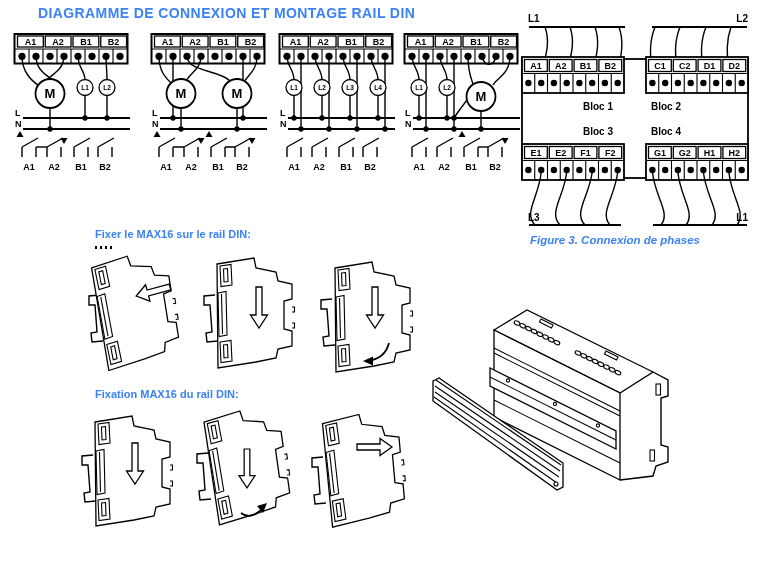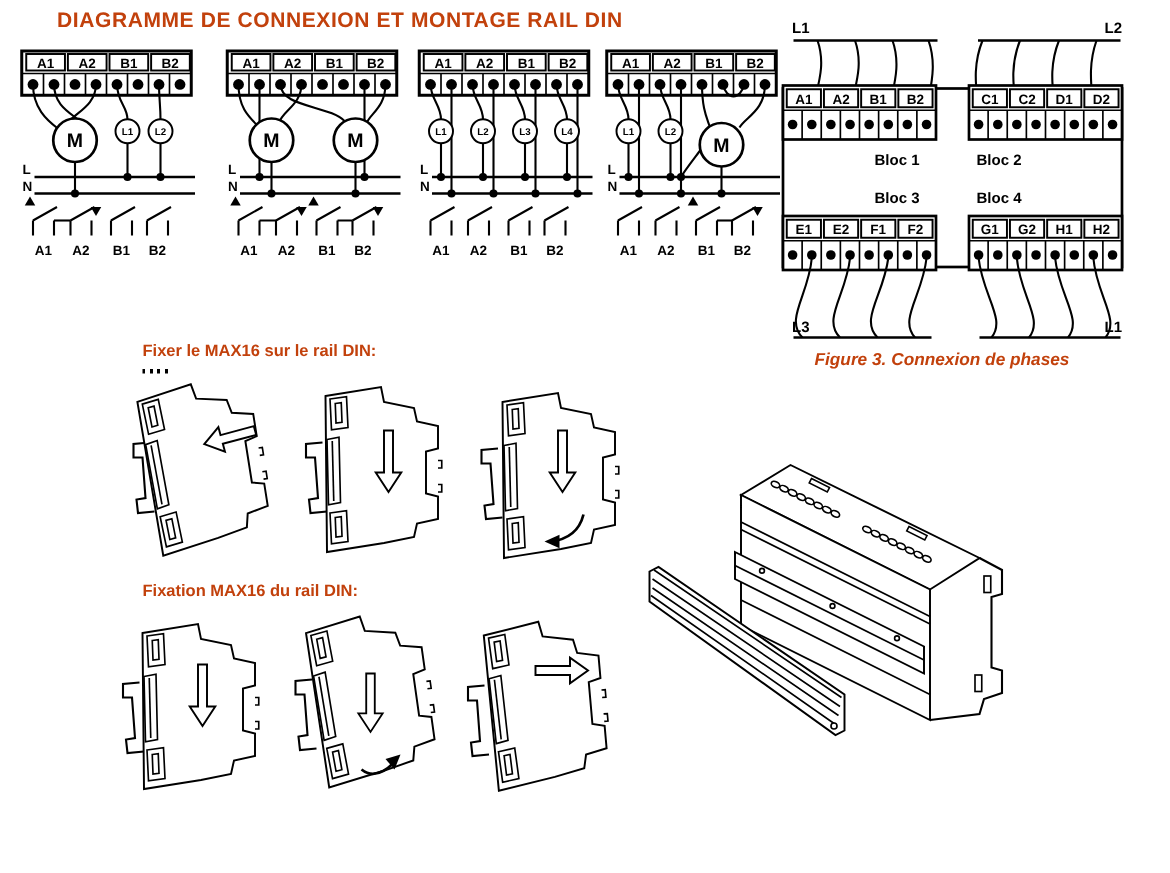--- a/index.html
+++ b/index.html
@@ -1,17 +1,17 @@
 <!DOCTYPE html>
 <html><head>
 <meta charset="utf-8">
 <style>
   html,body{margin:0;padding:0;background:#fff;}
   #page{position:relative;width:780px;height:578px;background:#fff;overflow:hidden;
-        font-family:"Liberation Sans",sans-serif;color:#c2410c;}
+        font-family:"Liberation Sans",sans-serif;color:#3b82f6;}
   .abs{position:absolute;}
   svg{position:absolute;overflow:visible;}
   .box{fill:#fff;stroke:#000;stroke-width:1.3px;}
   .b2{stroke-width:2px;}
   .b18{stroke-width:1.8px;}
   .wire{fill:none;stroke:#000;stroke-width:1.4px;}
   .w2{stroke-width:1.8px;}
   .thin{stroke-width:1.1px;}
   .dot{fill:#000;stroke:none;}
   .ring{fill:#fff;stroke:#000;stroke-width:1.1px;}
@@ -362,21 +362,21 @@
         <circle cx="226.7" cy="165" r="3.2" class="dot"></circle>
     </g>
 
     <path class="wire" d="M26.2,167 C24,192 8,208 20,220 M51.7,167 C49,192 33,208 45,220 M77.2,167 C74,192 58,208 70,220 M102.7,167 C100,192 84,208 95,220
              M137.4,167 C140,192 156,208 146,220 M162.9,167 C165,192 181,208 171,220 M188.4,167 C191,192 207,208 197,220 M213.9,167 C216,192 232,208 222,220"></path>
     <text x="13" y="216" class="t10l">L3</text>
     <text x="233" y="216" class="t10r">L1</text>
     <path d="M14,220 H106 M138,220 H232" class="wire w2"></path>
   </svg>
 
-  <div class="abs cap" style="left:543px;top:234px">Figure 3. Connexion de phases</div>
+  <div class="abs cap" style="left:530px;top:234px">Figure 3. Connexion de phases</div>
 
   <div class="abs hd" style="left:95px;top:228px">Fixer le MAX16 sur le rail DIN:</div>
   <div class="abs artifact" style="left:95px;top:246px"></div>
 
   <svg width="345" height="132" style="left:75px;top:249px">
     <g>
       <use href="#rail" transform="translate(12,46)"></use>
       <g transform="translate(14,6) rotate(-9,44,57)">
           <use href="#mod"></use>
         </g>

